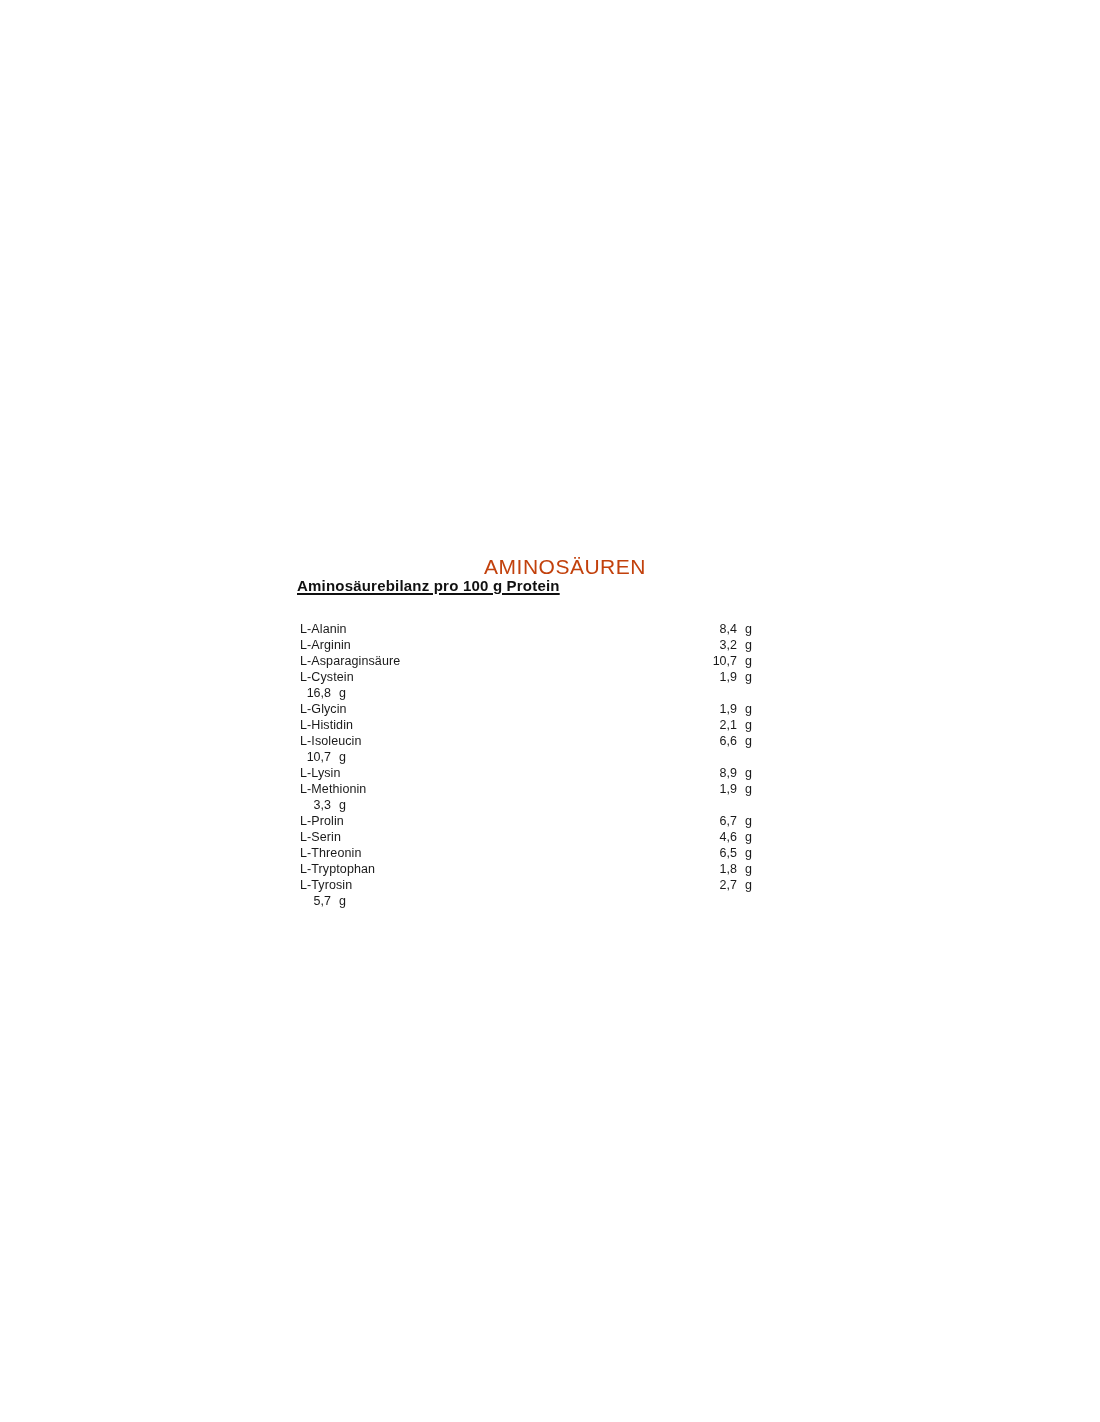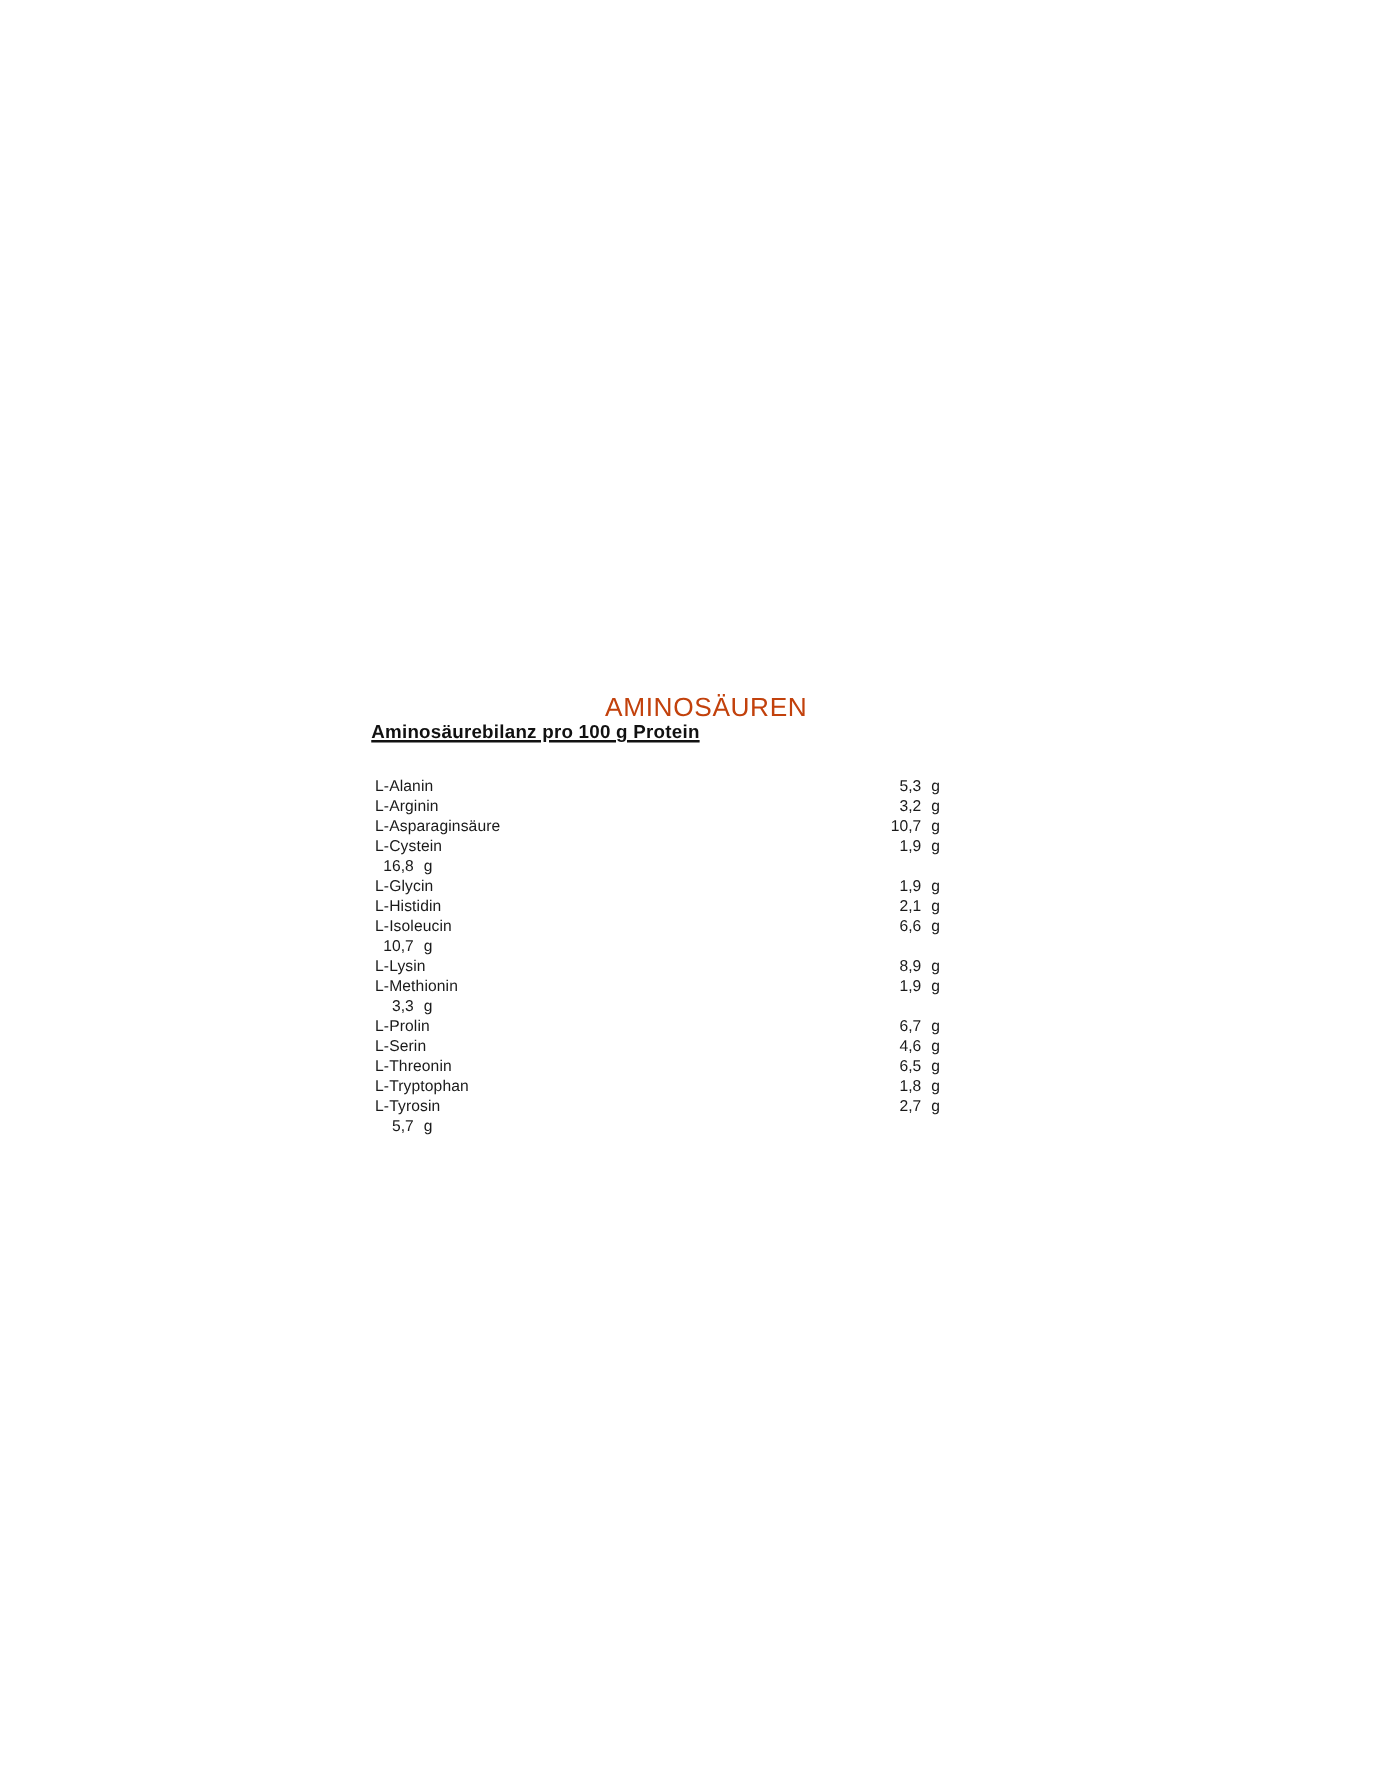--- a/index.html
+++ b/index.html
@@ -76,21 +76,21 @@
 
 <div class="page">
 
   <h2 class="section-title">AMINOSÄUREN</h2>
 
   <div class="table-heading">Aminosäurebilanz pro 100 g Protein</div>
 
   <div class="amino-table">
       <div class="amino-row">
         <span class="amino-label">L-Alanin</span>
-        <span class="amino-value">5,3</span>
+        <span class="amino-value">8,4</span>
         <span class="amino-unit">g</span>
       </div>
       <div class="amino-row">
         <span class="amino-label">L-Arginin</span>
         <span class="amino-value">3,2</span>
         <span class="amino-unit">g</span>
       </div>
       <div class="amino-row">
         <span class="amino-label">L-Asparaginsäure</span>
         <span class="amino-value">10,7</span>

